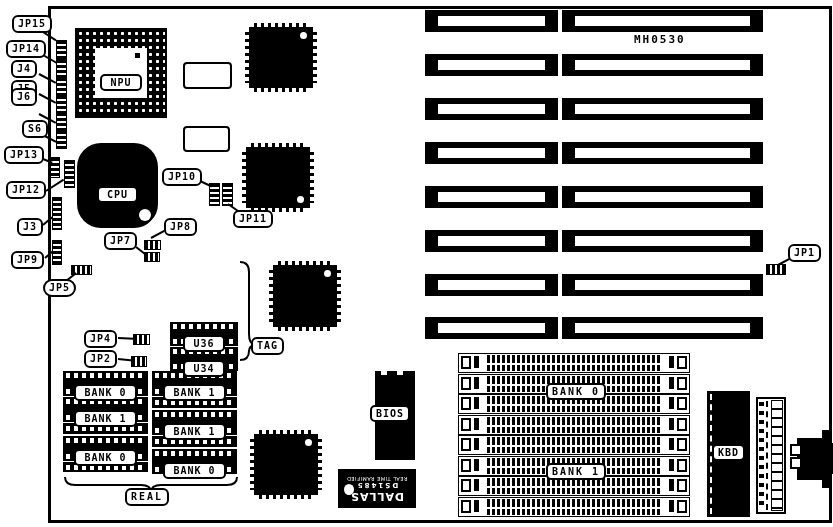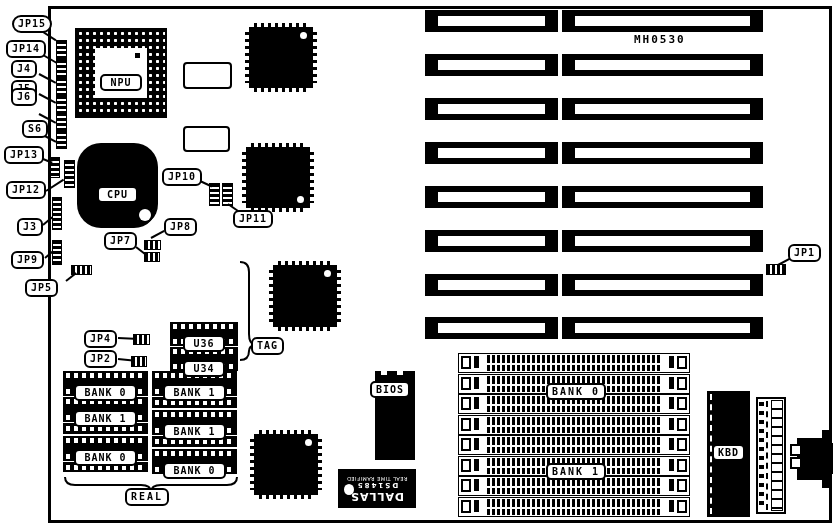--- a/index.html
+++ b/index.html
@@ -206,31 +206,31 @@
   <div class="ldr" style="left:39px;top:73px;width:19px;transform:rotate(28deg);"></div>
   <div class="ldr" style="left:39px;top:93px;width:19px;transform:rotate(28deg);"></div>
   <div class="ldr" style="left:39px;top:113px;width:19px;transform:rotate(28deg);"></div>
   <div class="ldr" style="left:41px;top:133px;width:17px;transform:rotate(28deg);"></div>
   <div class="ldr" style="left:43px;top:158px;width:10px;transform:rotate(22deg);"></div>
   <div class="ldr" style="left:46px;top:190px;width:21px;transform:rotate(-33deg);"></div>
   <div class="ldr" style="left:43px;top:224px;width:12px;transform:rotate(-40deg);"></div>
   <div class="ldr" style="left:45px;top:257px;width:10px;transform:rotate(-40deg);"></div>
   <div class="ldr" style="left:66px;top:280px;width:13px;transform:rotate(-38deg);"></div>
 
-  <div class="callout" style="left:12px;top:15px;border-radius:9px;">JP15</div>
+  <div class="callout" style="left:12px;top:15px;">JP15</div>
   <div class="callout" style="left:6px;top:40px;">JP14</div>
   <div class="callout" style="left:11px;top:60px;">J4</div>
   <div class="callout" style="left:11px;top:80px;">J5</div>
   <div class="callout" style="left:11px;top:88px;">J6</div>
   <div class="callout" style="left:22px;top:120px;">S6</div>
   <div class="callout" style="left:4px;top:146px;">JP13</div>
   <div class="callout" style="left:6px;top:181px;">JP12</div>
   <div class="callout" style="left:17px;top:218px;">J3</div>
   <div class="callout" style="left:11px;top:251px;">JP9</div>
-  <div class="callout" style="left:25px;top:279px;">JP5</div>
+  <div class="callout" style="left:43px;top:279px;border-radius:9px;">JP5</div>
 
   <div class="jmpv" style="left:209px;top:183px;width:9px;height:21px;"></div>
   <div class="jmpv" style="left:222px;top:183px;width:9px;height:21px;"></div>
   <div class="ldr" style="left:200px;top:180px;width:13px;transform:rotate(25deg);"></div>
   <div class="ldr" style="left:228px;top:203px;width:14px;transform:rotate(35deg);"></div>
   <div class="callout" style="left:162px;top:168px;">JP10</div>
   <div class="callout" style="left:233px;top:210px;">JP11</div>
 
   <div class="jmph" style="left:144px;top:240px;width:15px;height:8px;"></div>
   <div class="jmph" style="left:144px;top:252px;width:14px;height:8px;"></div>
@@ -366,21 +366,21 @@
       <span class="ct"></span>
       <span class="bR"></span>
       <span class="clR"></span>
     </div>
   <div class="abslabel" style="left:546px;top:383px;letter-spacing:2px;">BANK 0</div>
   <div class="abslabel" style="left:546px;top:463px;letter-spacing:2px;">BANK 1</div>
 
   <div class="blk" style="left:375px;top:371px;width:40px;height:89px;"></div>
   <div class="blk" style="left:381px;top:371px;width:6px;height:4px;background:#fff;"></div>
   <div class="blk" style="left:397px;top:371px;width:6px;height:4px;background:#fff;"></div>
-  <div class="abslabel" style="left:370px;top:381px;">BIOS</div>
+  <div class="abslabel" style="left:370px;top:405px;">BIOS</div>
 
   <div class="rtc">
     <div class="flip">
       <span class="l1">DALLAS</span>
       <span class="l2">DS1485</span>
       <span class="l3">REAL TIME RAMIFIED</span>
     </div>
     <span class="logo"></span>
   </div>
 

